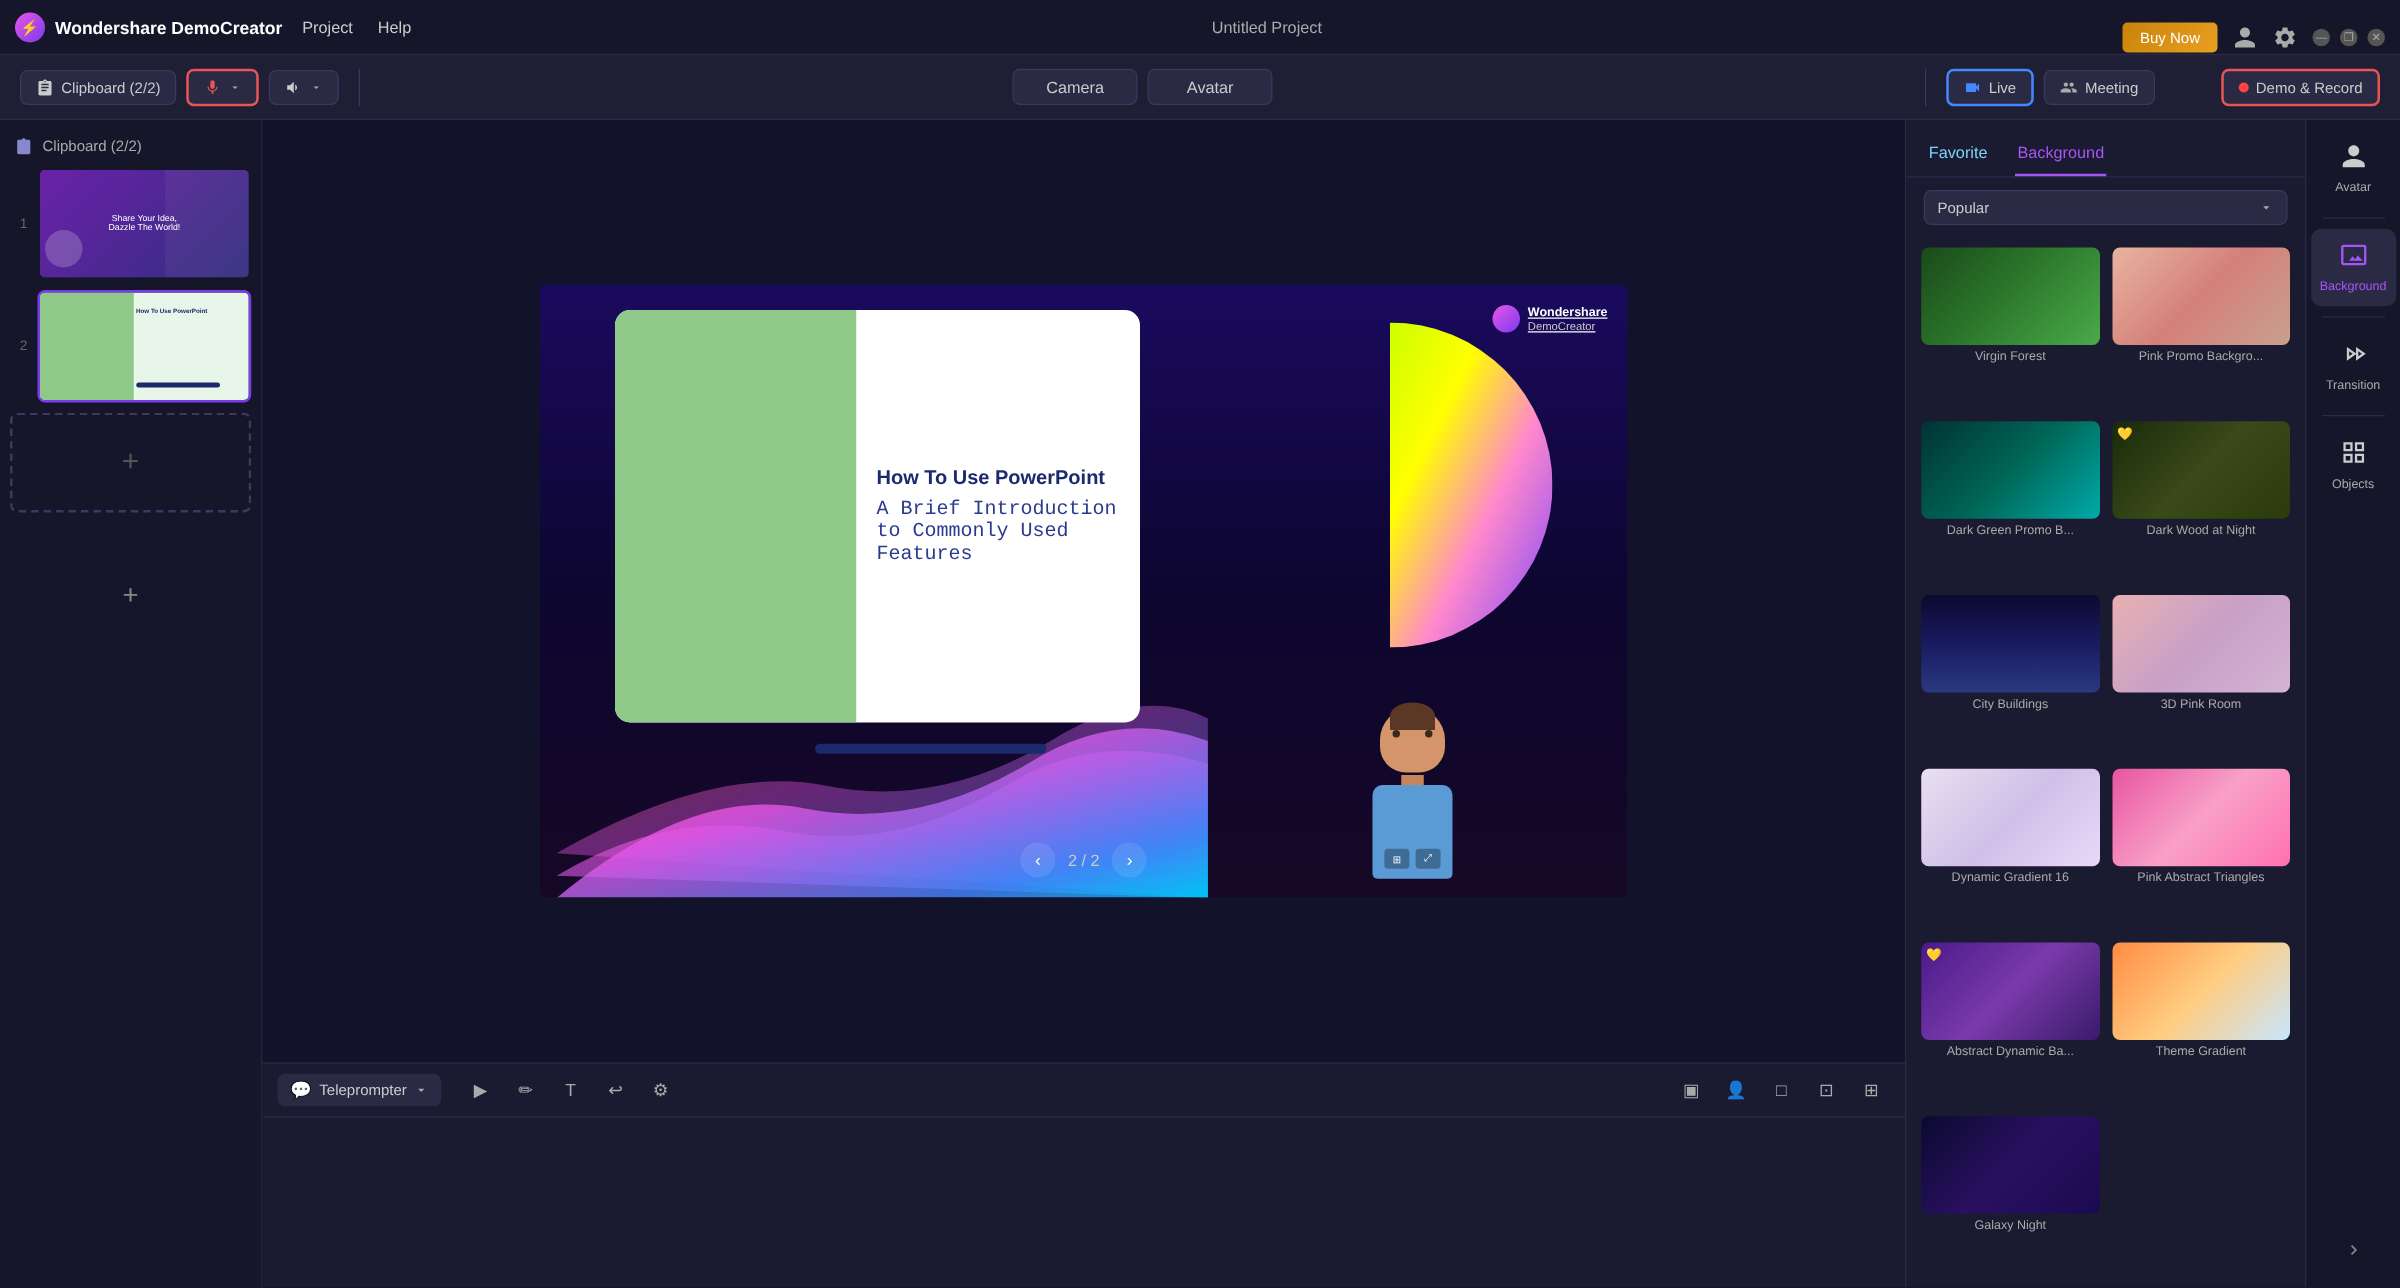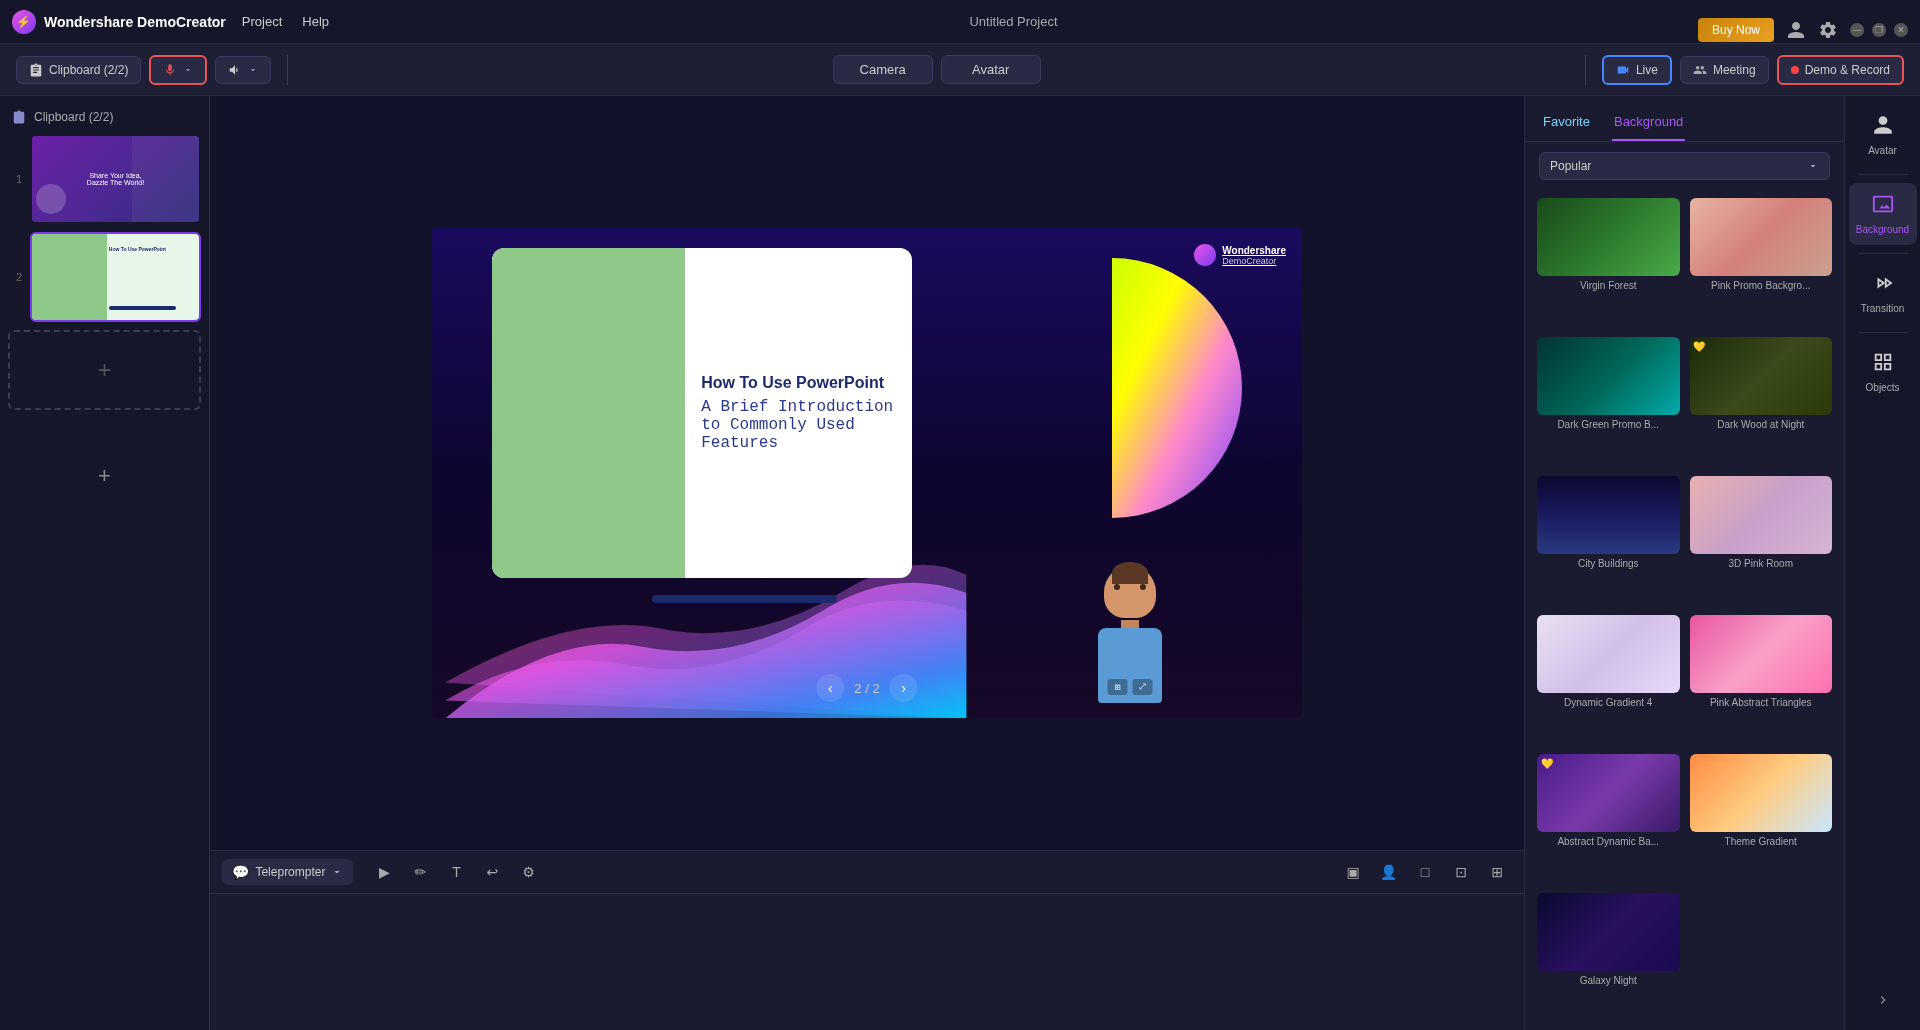--- a/index.html
+++ b/index.html
@@ -119,20 +119,21 @@
       cursor: pointer;
     }
     .toolbar-btn.outlined {
       border: 2px solid #e85555;
     }
     .toolbar-btn.outlined-blue {
       border: 2px solid #4488ff;
     }
     .toolbar-btn.demo-record {
       border: 2px solid #e85555;
+      margin-left: 45px;
     }
     .toolbar-sep {
       width: 1px;
       height: 30px;
       background: #3a3a60;
       margin: 0 8px;
     }
     .toolbar-center {
       display: flex;
       gap: 8px;
@@ -900,21 +901,21 @@
           <div class="bg-thumb bg-city-buildings"></div>
           <span class="bg-item-label">City Buildings</span>
         </div>
 
         <div class="bg-item">
           <div class="bg-thumb bg-3d-pink"></div>
           <span class="bg-item-label">3D Pink Room</span>
         </div>
         <div class="bg-item">
           <div class="bg-thumb bg-dyn-grad"></div>
-          <span class="bg-item-label">Dynamic Gradient 4</span>
+          <span class="bg-item-label">Dynamic Gradient 16</span>
         </div>
 
         <div class="bg-item">
           <div class="bg-thumb bg-pink-abstract"></div>
           <span class="bg-item-label">Pink Abstract Triangles</span>
         </div>
         <div class="bg-item">
           <div class="bg-thumb bg-abstract-dyn">
             <span class="heart-badge">💛</span>
           </div>

